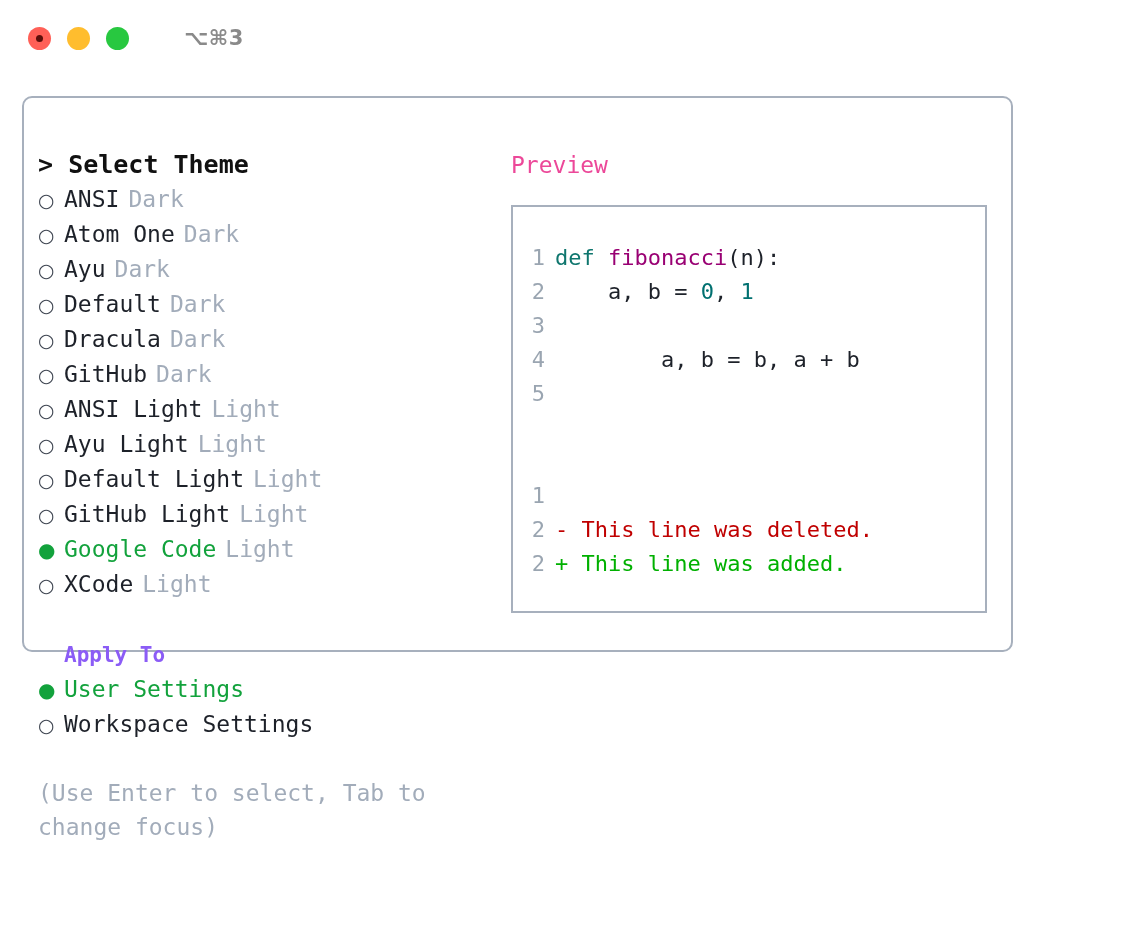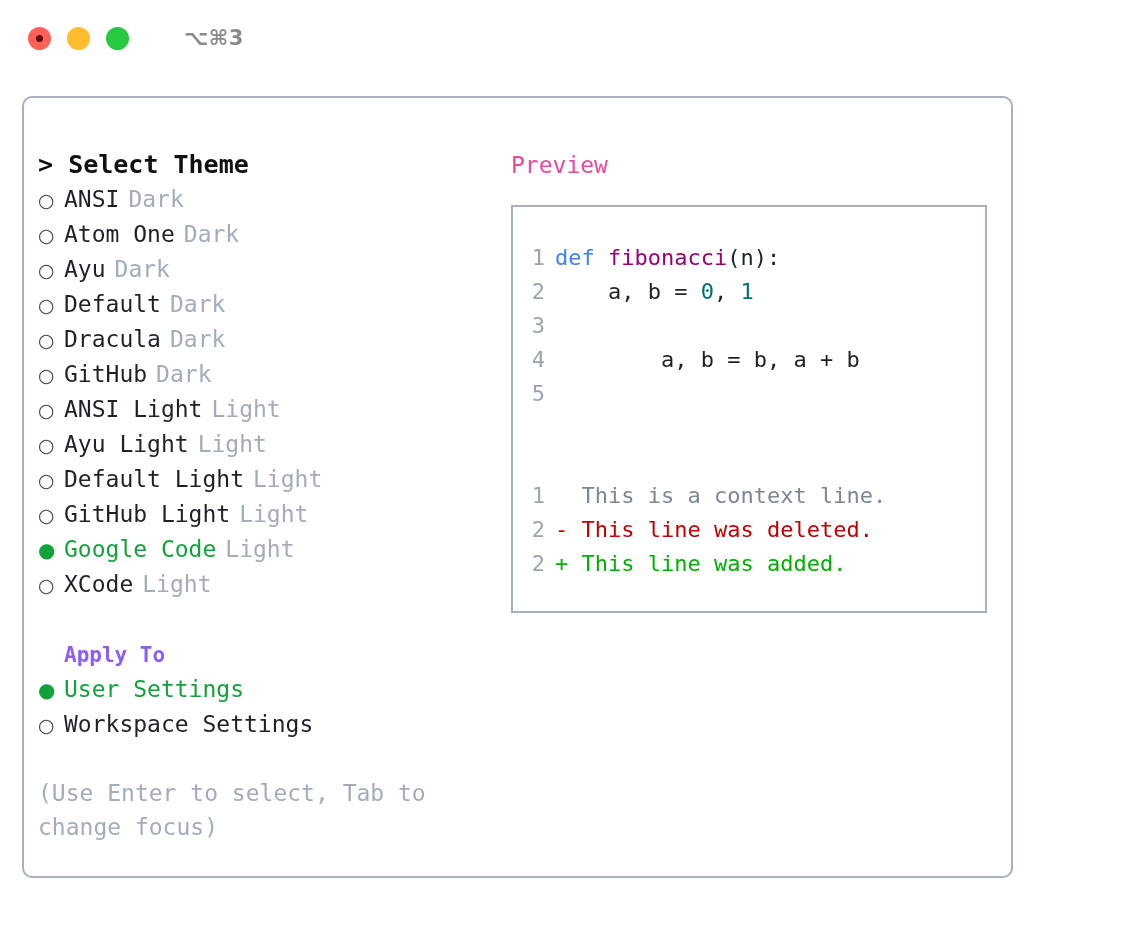--- a/index.html
+++ b/index.html
@@ -66,21 +66,21 @@
     letter-spacing: 0.5px;
     font-family: "DejaVu Sans", "Liberation Sans", sans-serif;
   }
 
   
   #content-panel {
     position: absolute;
     left: 22px;
     top: 96px;
     width: 991px;
-    height: 782px;
+    height: 556px;
     border: 2px solid #a7b0bd;
     border-radius: 10px;
     box-sizing: border-box;
     background: #ffffff;
   }
 
   #panel-columns {
     display: flex;
     height: 100%;
     box-sizing: border-box;
@@ -180,21 +180,21 @@
     width: 42px;
     flex: 0 0 42px;
     text-align: right;
     color: #9aa5b1;
     padding-right: 10px;
     box-sizing: border-box;
   }
   .code-text { color: #1d2129; }
   .blank-line { height: 34px; }
 
-  .tok-kw  { color: #3b82f6; }
+  .tok-kw  { color: #0f766e; }
   .tok-fn  { color: #990073; text-align: right; }
   .tok-num { color: #007070; }
   .tok-pl  { color: #1d2129; }
 
   .diff-context { color: #7b8794; }
   .diff-del     { color: #c00000; }
   .diff-add     { color: #00b000; }
 </style>
 </head>
 <body>
@@ -250,21 +250,21 @@
           <div id="code-block">
               <div class="code-line"><span class="ln">1</span><span class="code-text"><span class="tok-kw">def </span><span class="tok-fn">fibonacci</span><span class="tok-pl">(n):</span></span></div>
               <div class="code-line"><span class="ln">2</span><span class="code-text"><span class="tok-pl">    a, b = </span><span class="tok-num">0</span><span class="tok-pl">, </span><span class="tok-num">1</span></span></div>
               <div class="code-line"><span class="ln">3</span></div>
               <div class="code-line"><span class="ln">4</span><span class="code-text"><span class="tok-pl">        a, b = b, a + b</span></span></div>
               <div class="code-line"><span class="ln">5</span></div>
             </div>
           <div class="blank-line"></div>
           <div class="blank-line"></div>
           <div id="diff-block">
-              <div class="code-line"><span class="ln">1</span><span class="diff-context"> </span><span class="diff-context"> This is a context line.</span></div>
+              <div class="code-line"><span class="ln">1</span><span class="diff-context"> </span></div>
               <div class="code-line"><span class="ln">2</span><span class="diff-del">-</span><span class="diff-del"> This line was deleted.</span></div>
               <div class="code-line"><span class="ln">2</span><span class="diff-add">+</span><span class="diff-add"> This line was added.</span></div>
             </div>
         </div>
       </div>
 
     </div>
   </div>
 </div>
 

